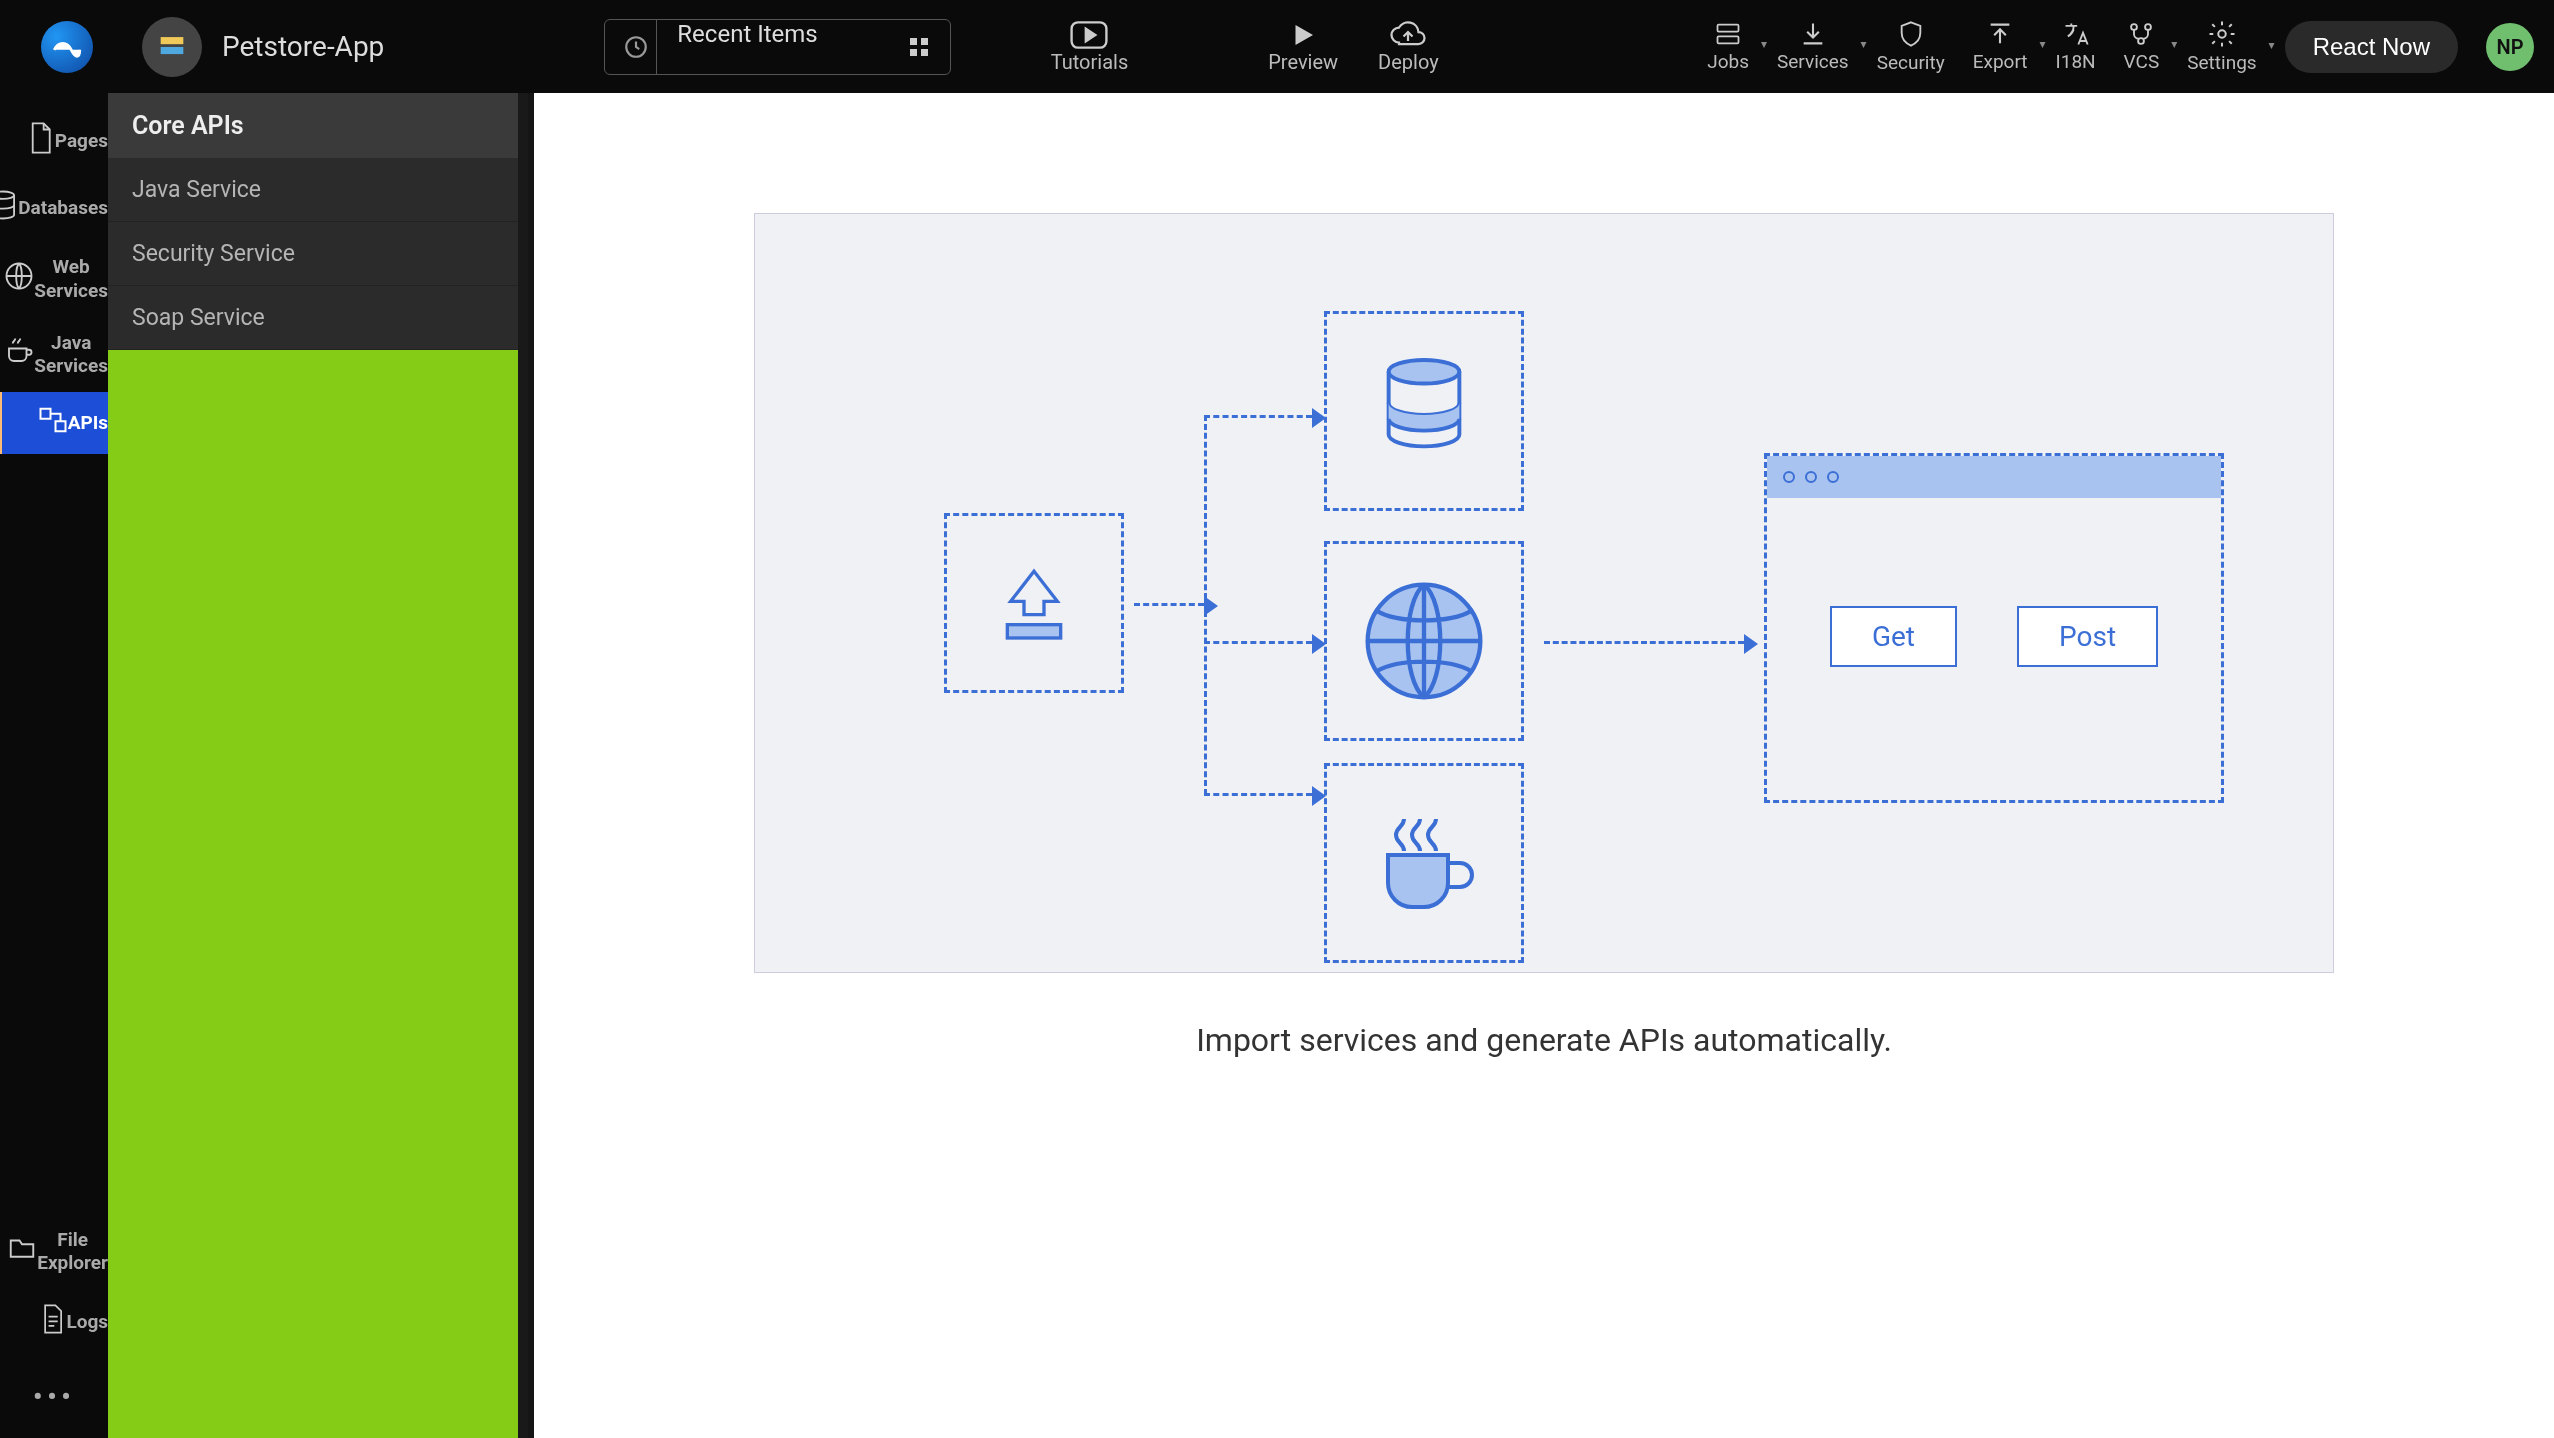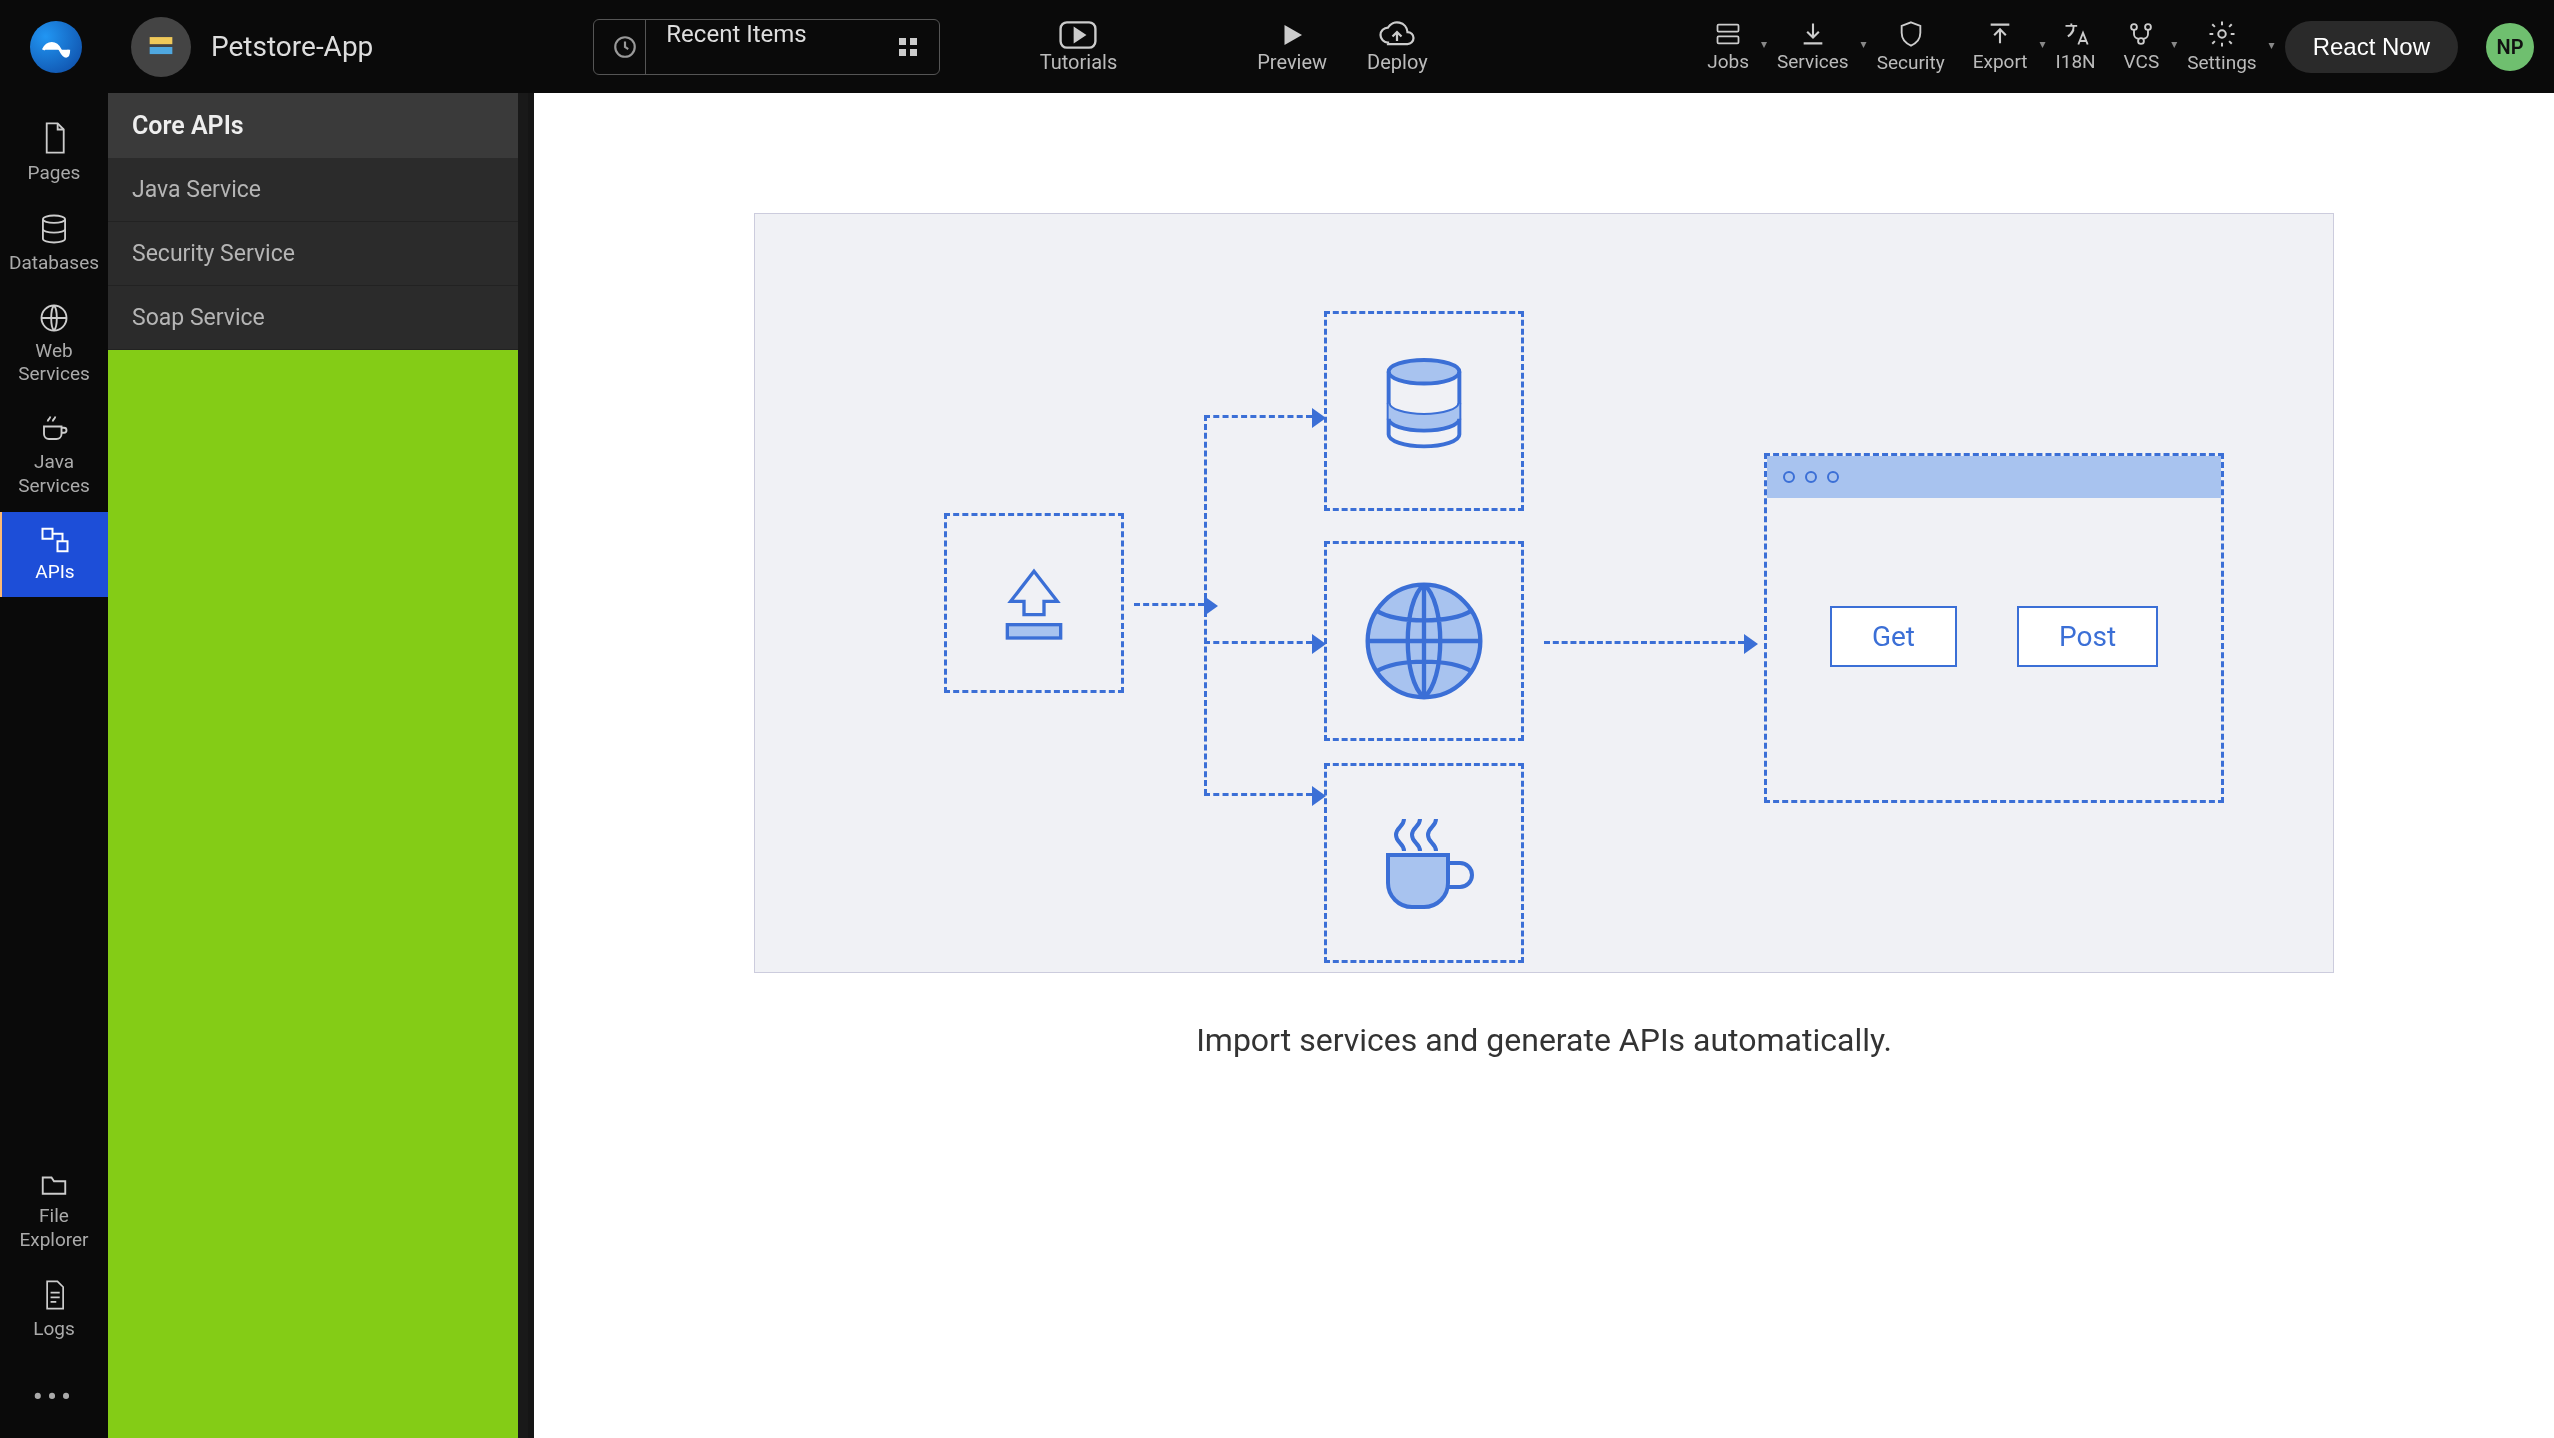--- a/index.html
+++ b/index.html
@@ -20,21 +20,21 @@
       flex-direction: column;
       width: 100%;
       height: 1438px;
     }
     
     .topbar {
       height: 93px;
       background: #0a0a0a;
       display: flex;
       align-items: center;
-      padding: 0 20px 0 1px;
+      padding: 0 20px 0 12px;
       color: #ccc;
     }
     .topbar-left {
       display: flex;
       align-items: center;
       gap: 20px;
     }
     .logo-area {
       width: 110px;
       display: flex;
@@ -174,29 +174,30 @@
       width: 108px;
       background: #0a0a0a;
       display: flex;
       flex-direction: column;
       align-items: center;
       padding-top: 14px;
     }
     .rail-item {
       width: 100%;
       display: flex;
-      flex-direction: column;
+      flex-direction: row;
       align-items: center;
       justify-content: flex-end;
       color: #aaa;
       padding: 14px 0;
       cursor: pointer;
       font-size: 19px;
       line-height: 1.25;
       text-align: center;
+      font-weight: bold;
     }
     .rail-item.active {
       background: #1d4ed8;
       color: #fff;
       border-left: 2px solid #fdba74;
     }
     .rail-item .icon {
       margin-bottom: 6px;
       color: #ccc;
     }

